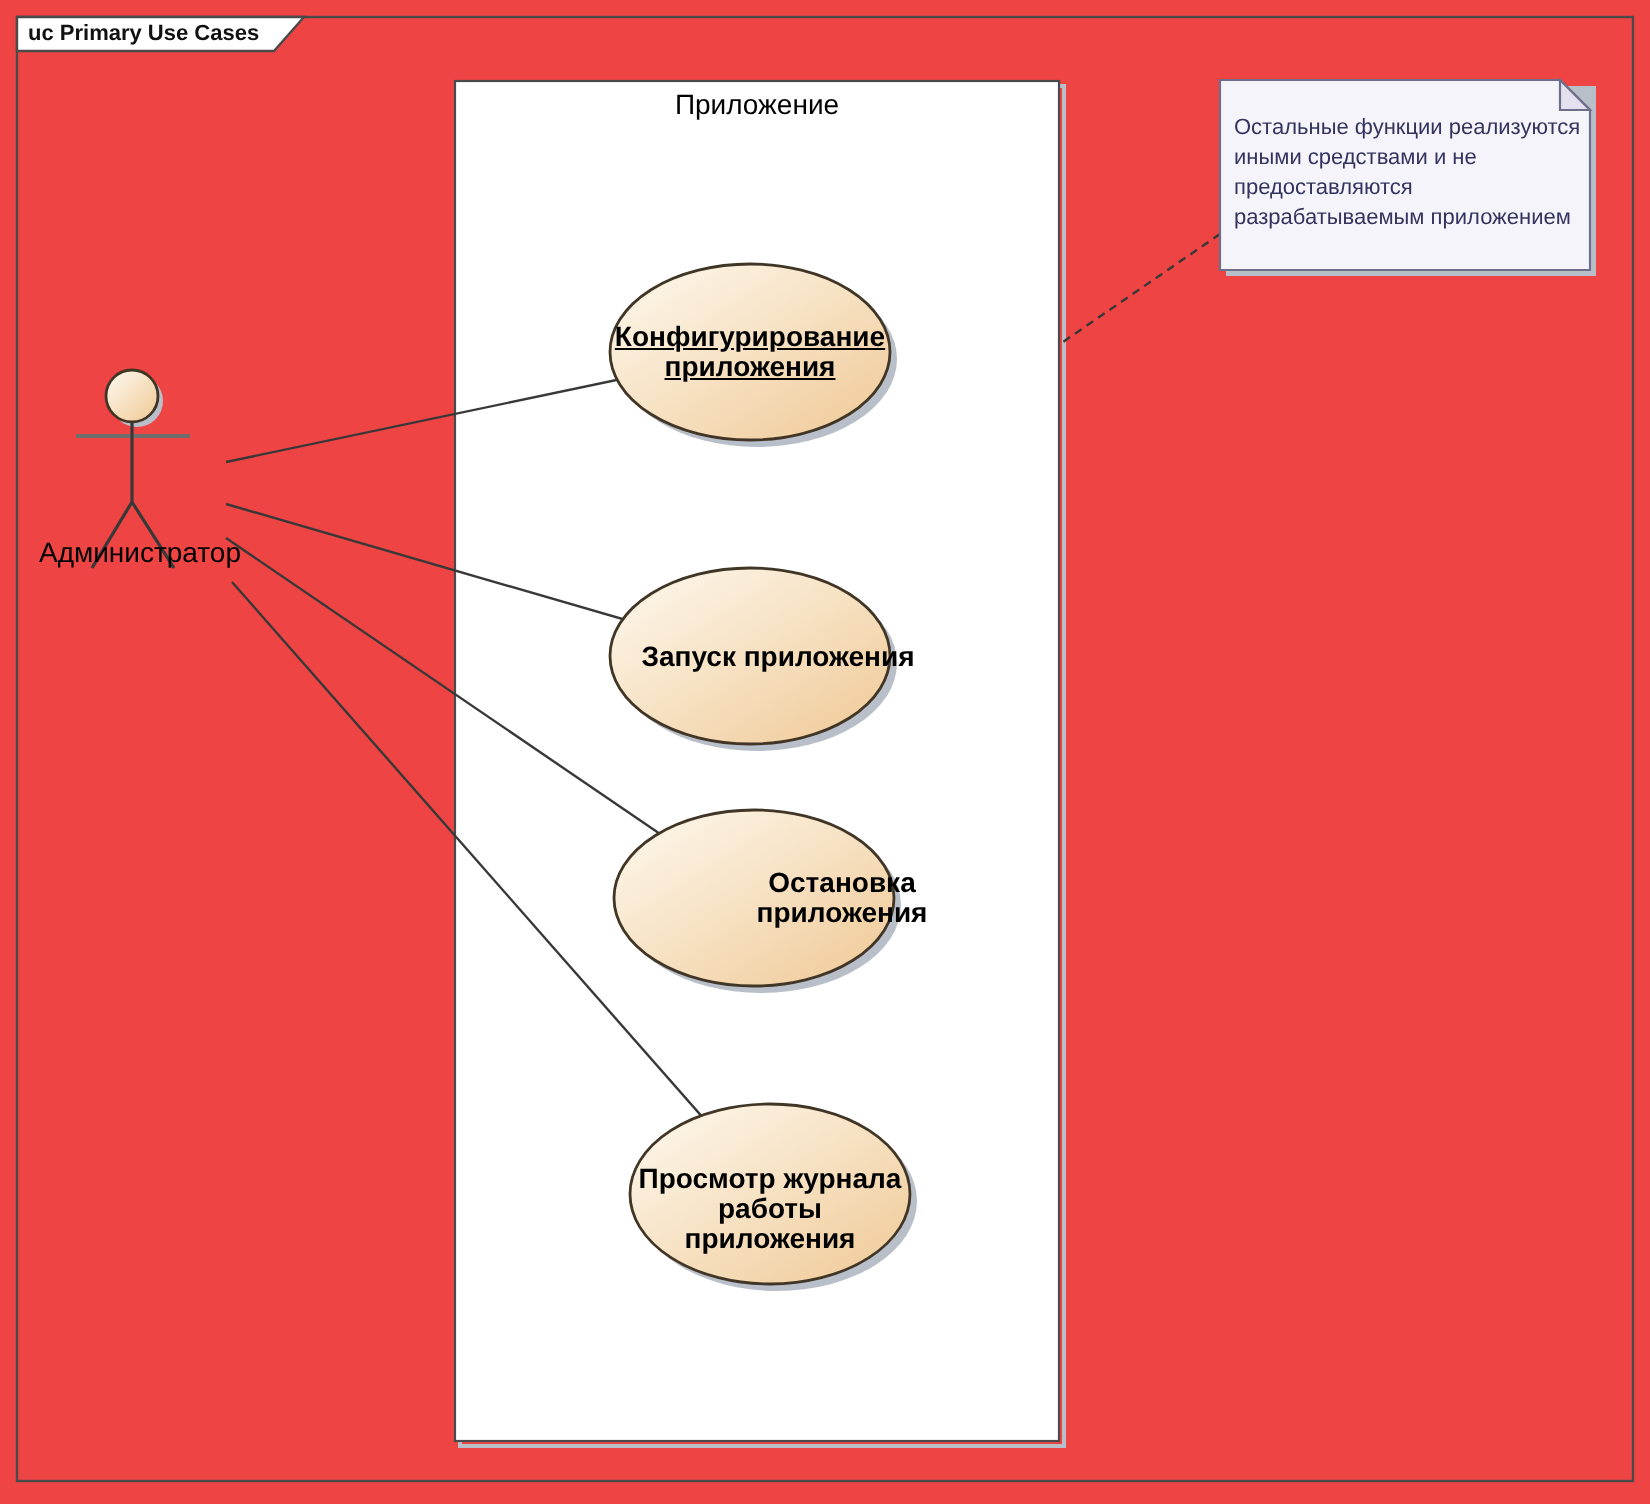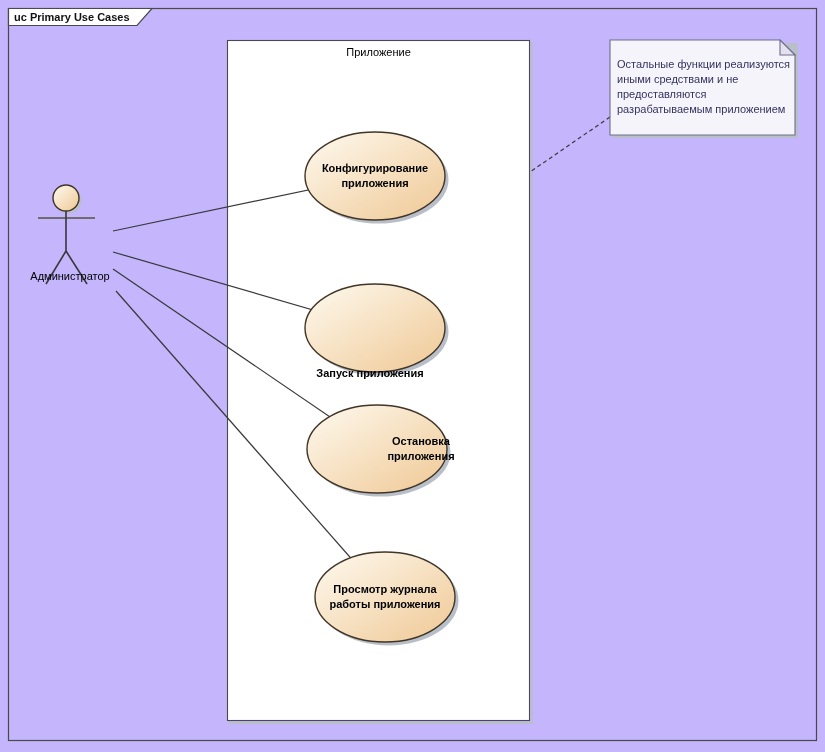--- a/index.html
+++ b/index.html
@@ -1,27 +1,27 @@
 <!DOCTYPE html>
 <html><head>
 <meta charset="utf-8">
 <style>
   html,body{margin:0;padding:0;background:#ffffff;}
   .canvas{
-    position:relative;width:825px;height:752px;background:#c4b5fd;overflow:hidden;
+    position:relative;width:825px;height:752px;background:#ef4444;overflow:hidden;
     font-family:"Liberation Sans","DejaVu Sans",sans-serif;
   }
   .canvas svg{position:absolute;left:0;top:0;}
-  .lbl{position:absolute;color:#000;font-size:11px;line-height:15px;white-space:pre-line;}
+  .lbl{position:absolute;color:#000;font-size:14px;line-height:15px;white-space:pre-line;}
   .tab-label{left:14px;top:10px;font-weight:bold;font-size:11px;color:#111;}
   .boundary-label{left:227px;top:45px;width:303px;text-align:center;}
   .actor-label{left:0px;top:269px;width:140px;text-align:center;font-weight:normal;}
   .uc-label{width:140px;text-align:center;font-weight:bold;}
-  .uc1{left:305px;top:161px;}
-  .uc2{left:300px;top:321px;margin-top:45px;}
+  .uc1{left:305px;top:161px;text-decoration:underline;}
+  .uc2{left:319px;top:321px;}
   .uc3{left:307px;top:434px;margin-left:44px;}
   .uc4{left:315px;top:582px;}
   .note-text{left:617px;top:57px;width:176px;font-size:11px;line-height:15px;color:#33335E;}
 </style>
 </head>
 <body>
 
 <div class="canvas">
 
   <svg width="825" height="752" viewBox="0 0 825 752">

